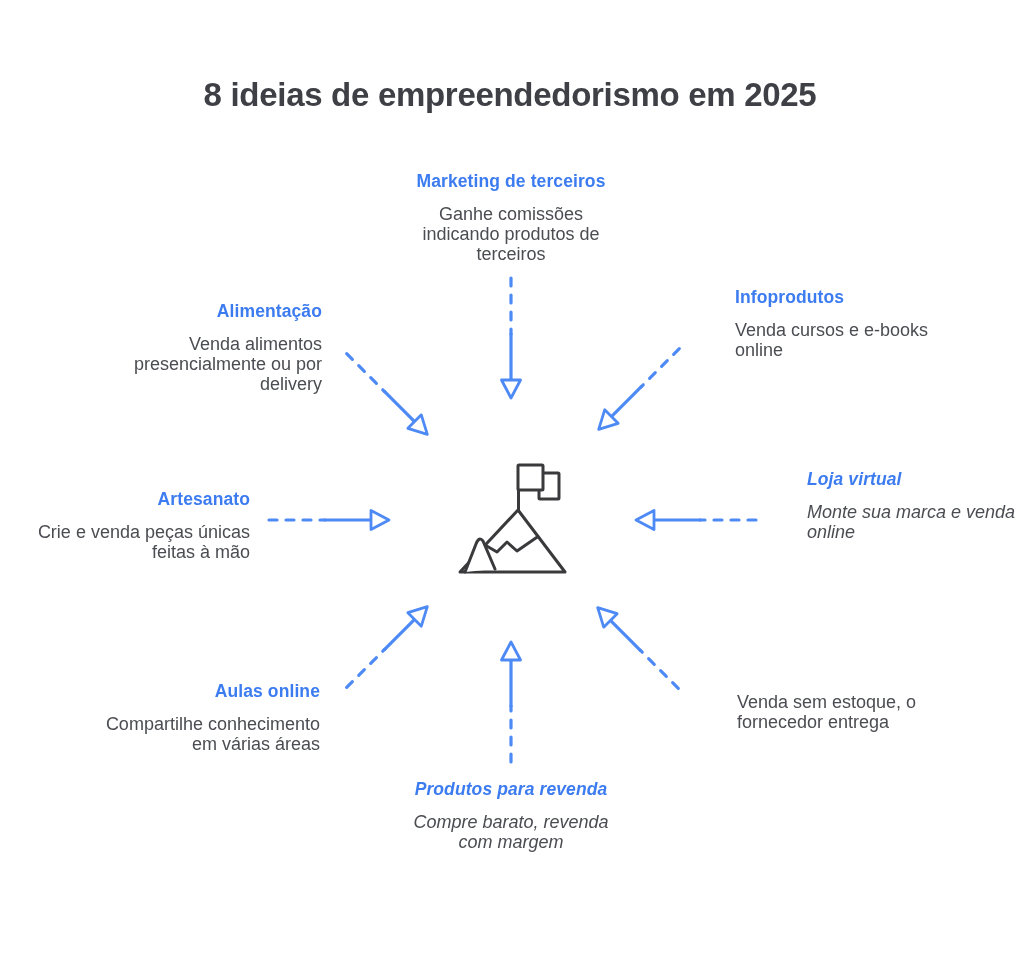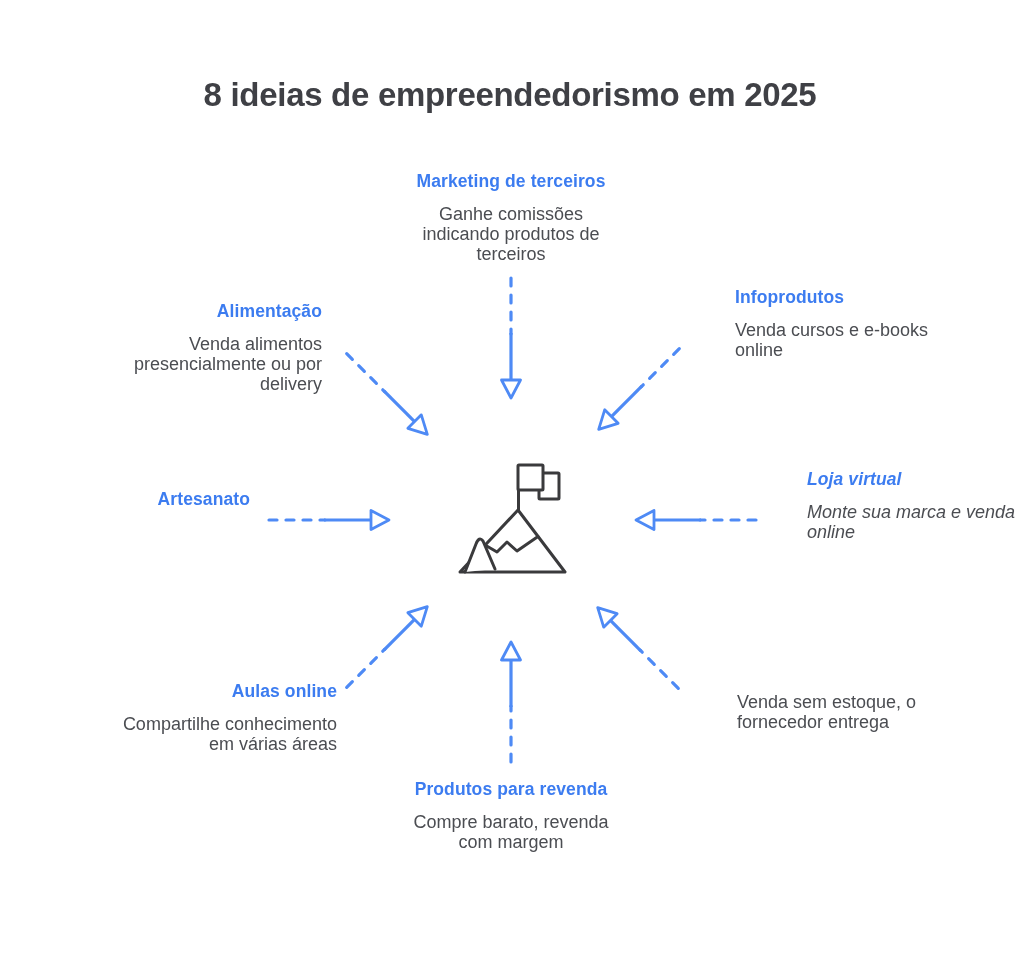--- a/index.html
+++ b/index.html
@@ -58,40 +58,42 @@
   </div>
 
   <div class="node t-left" style="left:703px;top:286px;width:230px;">
     <div class="label">Infoprodutos</div>
     <div class="desc">Venda cursos e e-books
 online</div>
   </div>
 
   <div class="node t-right" style="left:30px;top:488px;width:220px;">
     <div class="label">Artesanato</div>
+    <div class="desc">Crie e venda peças únicas
+feitas à mão</div>
   </div>
 
   <div class="node t-left" style="left:775px;top:468px;width:230px;font-style:italic;">
     <div class="label">Loja virtual</div>
     <div class="desc">Monte sua marca e venda
 online</div>
   </div>
 
-  <div class="node t-right" style="left:112px;top:680px;width:225px;">
+  <div class="node t-right" style="left:95px;top:680px;width:225px;">
     <div class="label">Aulas online</div>
     <div class="desc">Compartilhe conhecimento
 em várias áreas</div>
   </div>
 
   <div class="node t-left" style="left:705px;top:680px;width:230px;">
     <div class="desc">Venda sem estoque, o
 fornecedor entrega</div>
   </div>
 
-  <div class="node t-center" style="left:361px;top:778px;width:300px;">
+  <div class="node t-center" style="left:361px;top:778px;width:300px;font-style:italic;">
     <div class="label">Produtos para revenda</div>
     <div class="desc">Compre barato, revenda
 com margem</div>
   </div>
 
   <svg class="arrow" style="left:449px;top:324px;transform:rotate(90deg);" width="124" height="28" viewBox="0 0 124 28">
     <line class="dash" x1="2" y1="14" x2="58" y2="14"></line>
     <line x1="57" y1="14" x2="104" y2="14"></line>
     <polygon points="122,14 104,4.5 104,23.5"></polygon>
   </svg>

